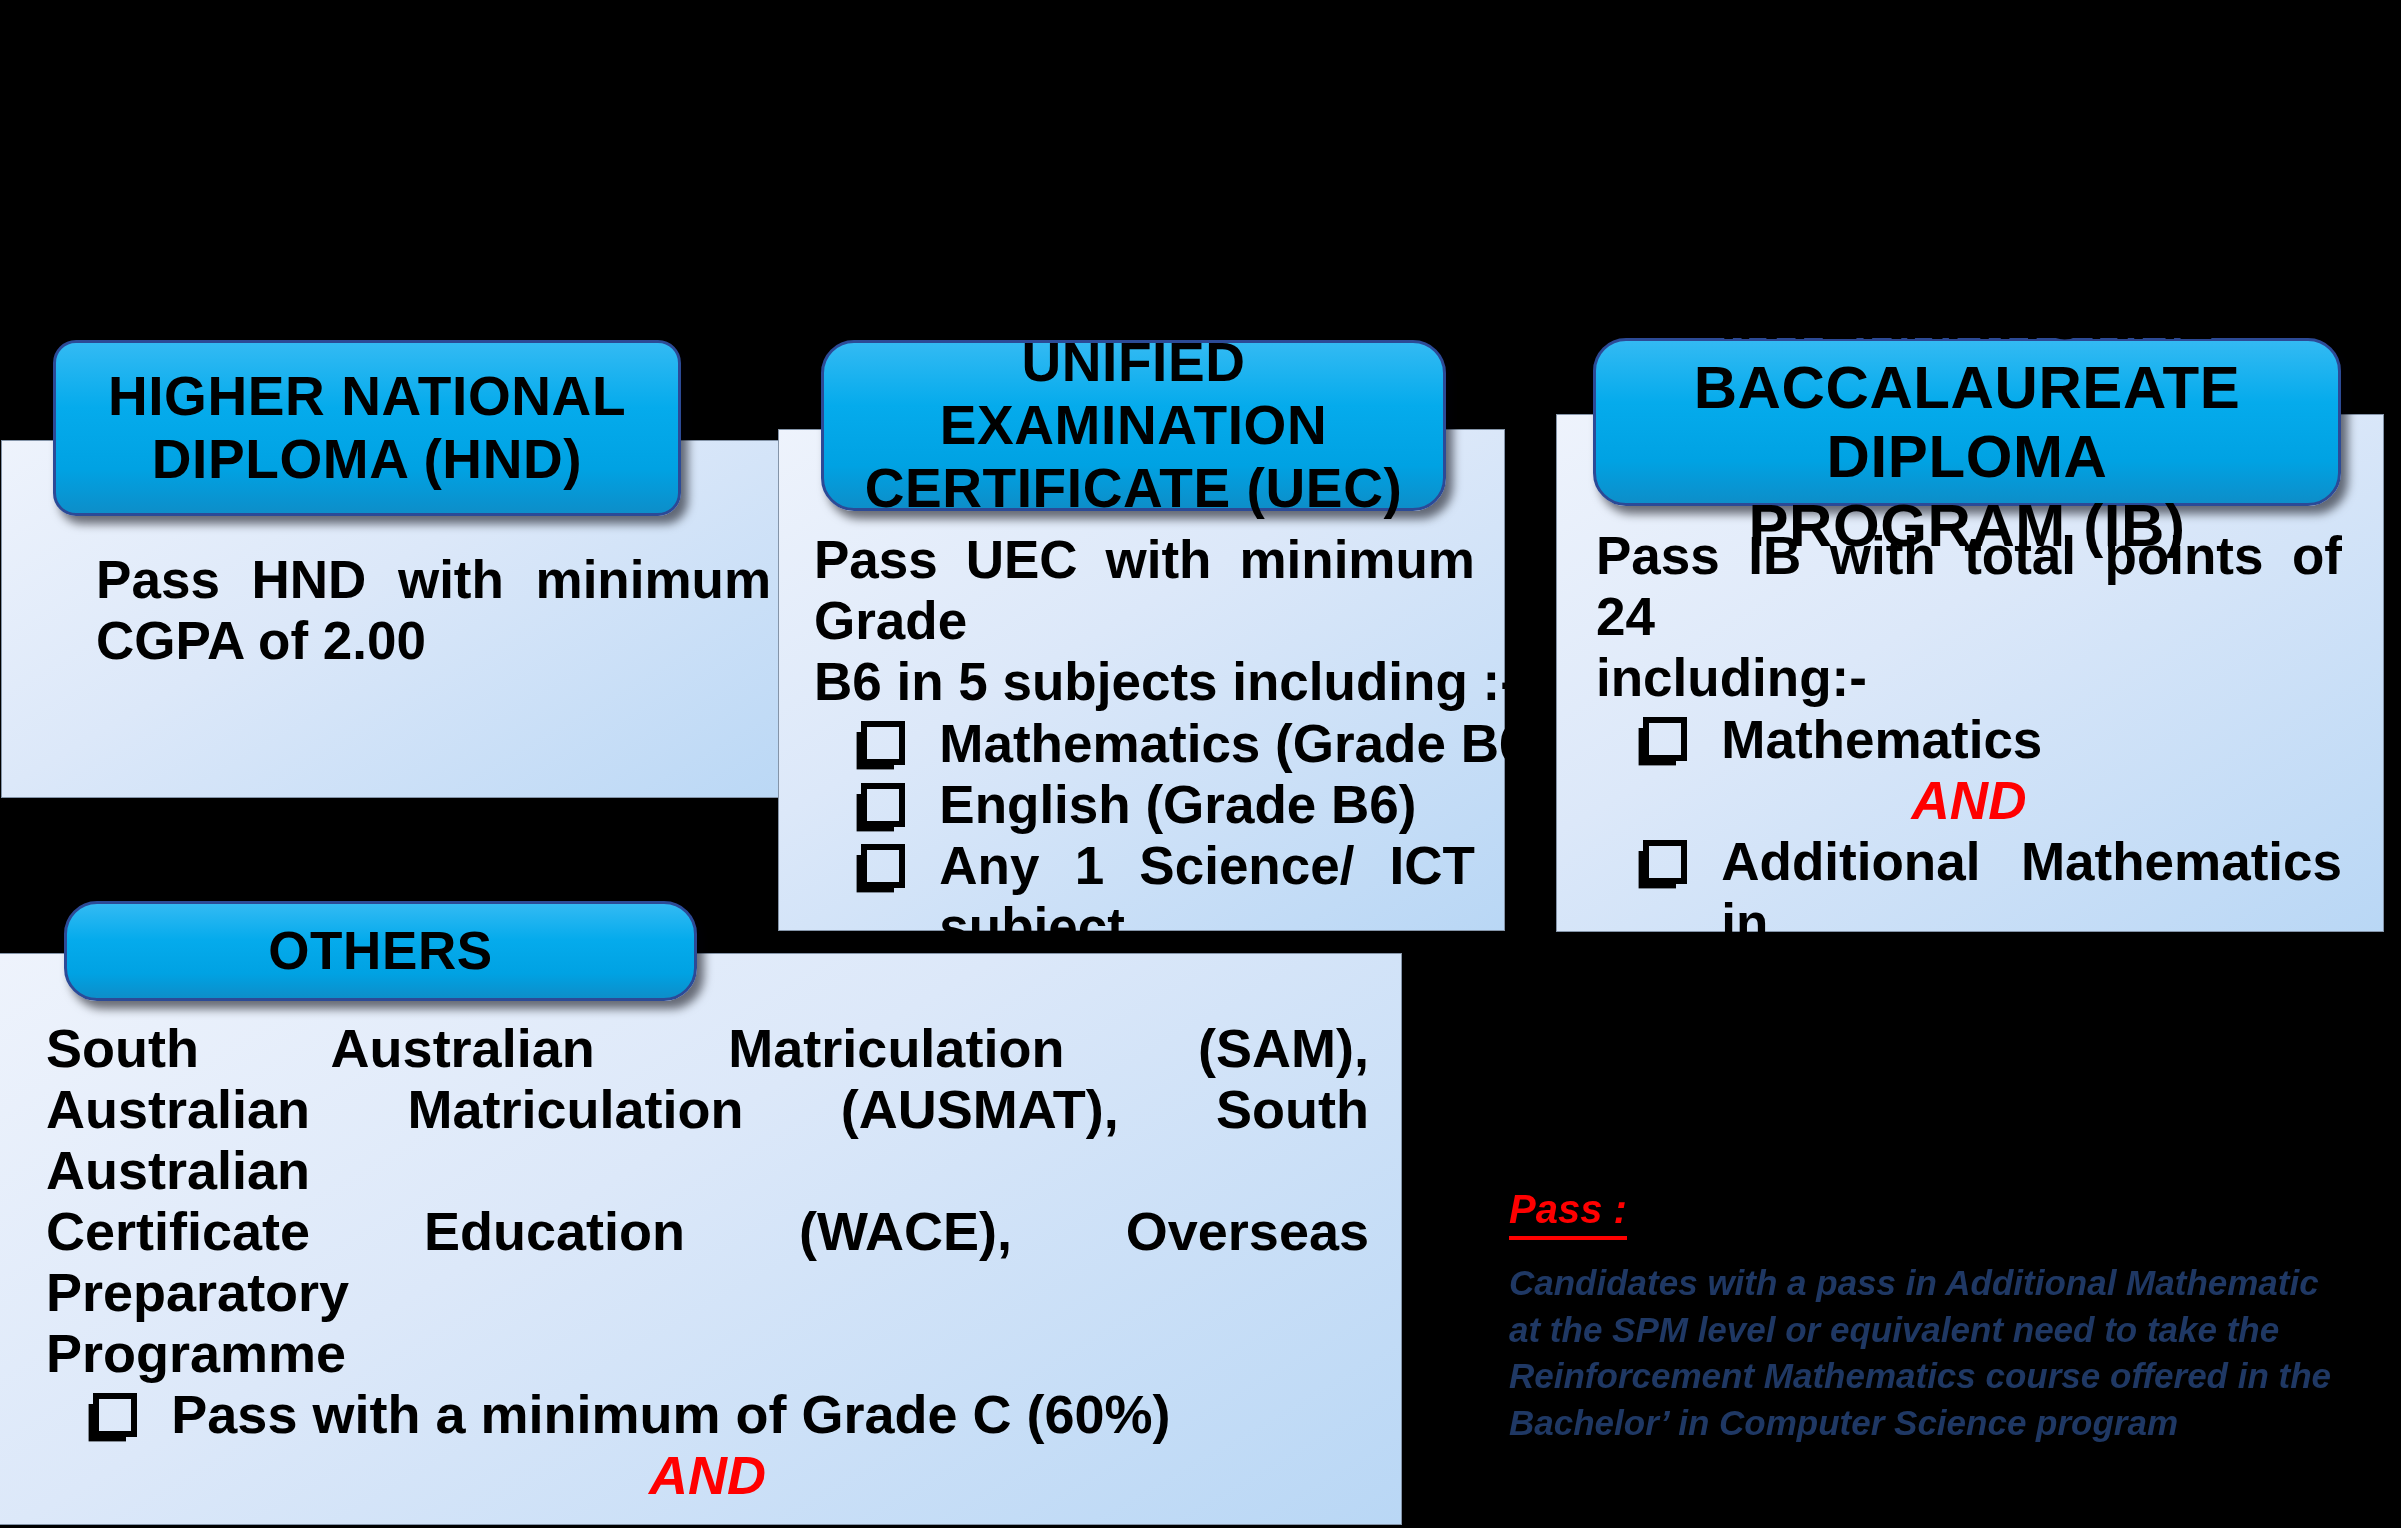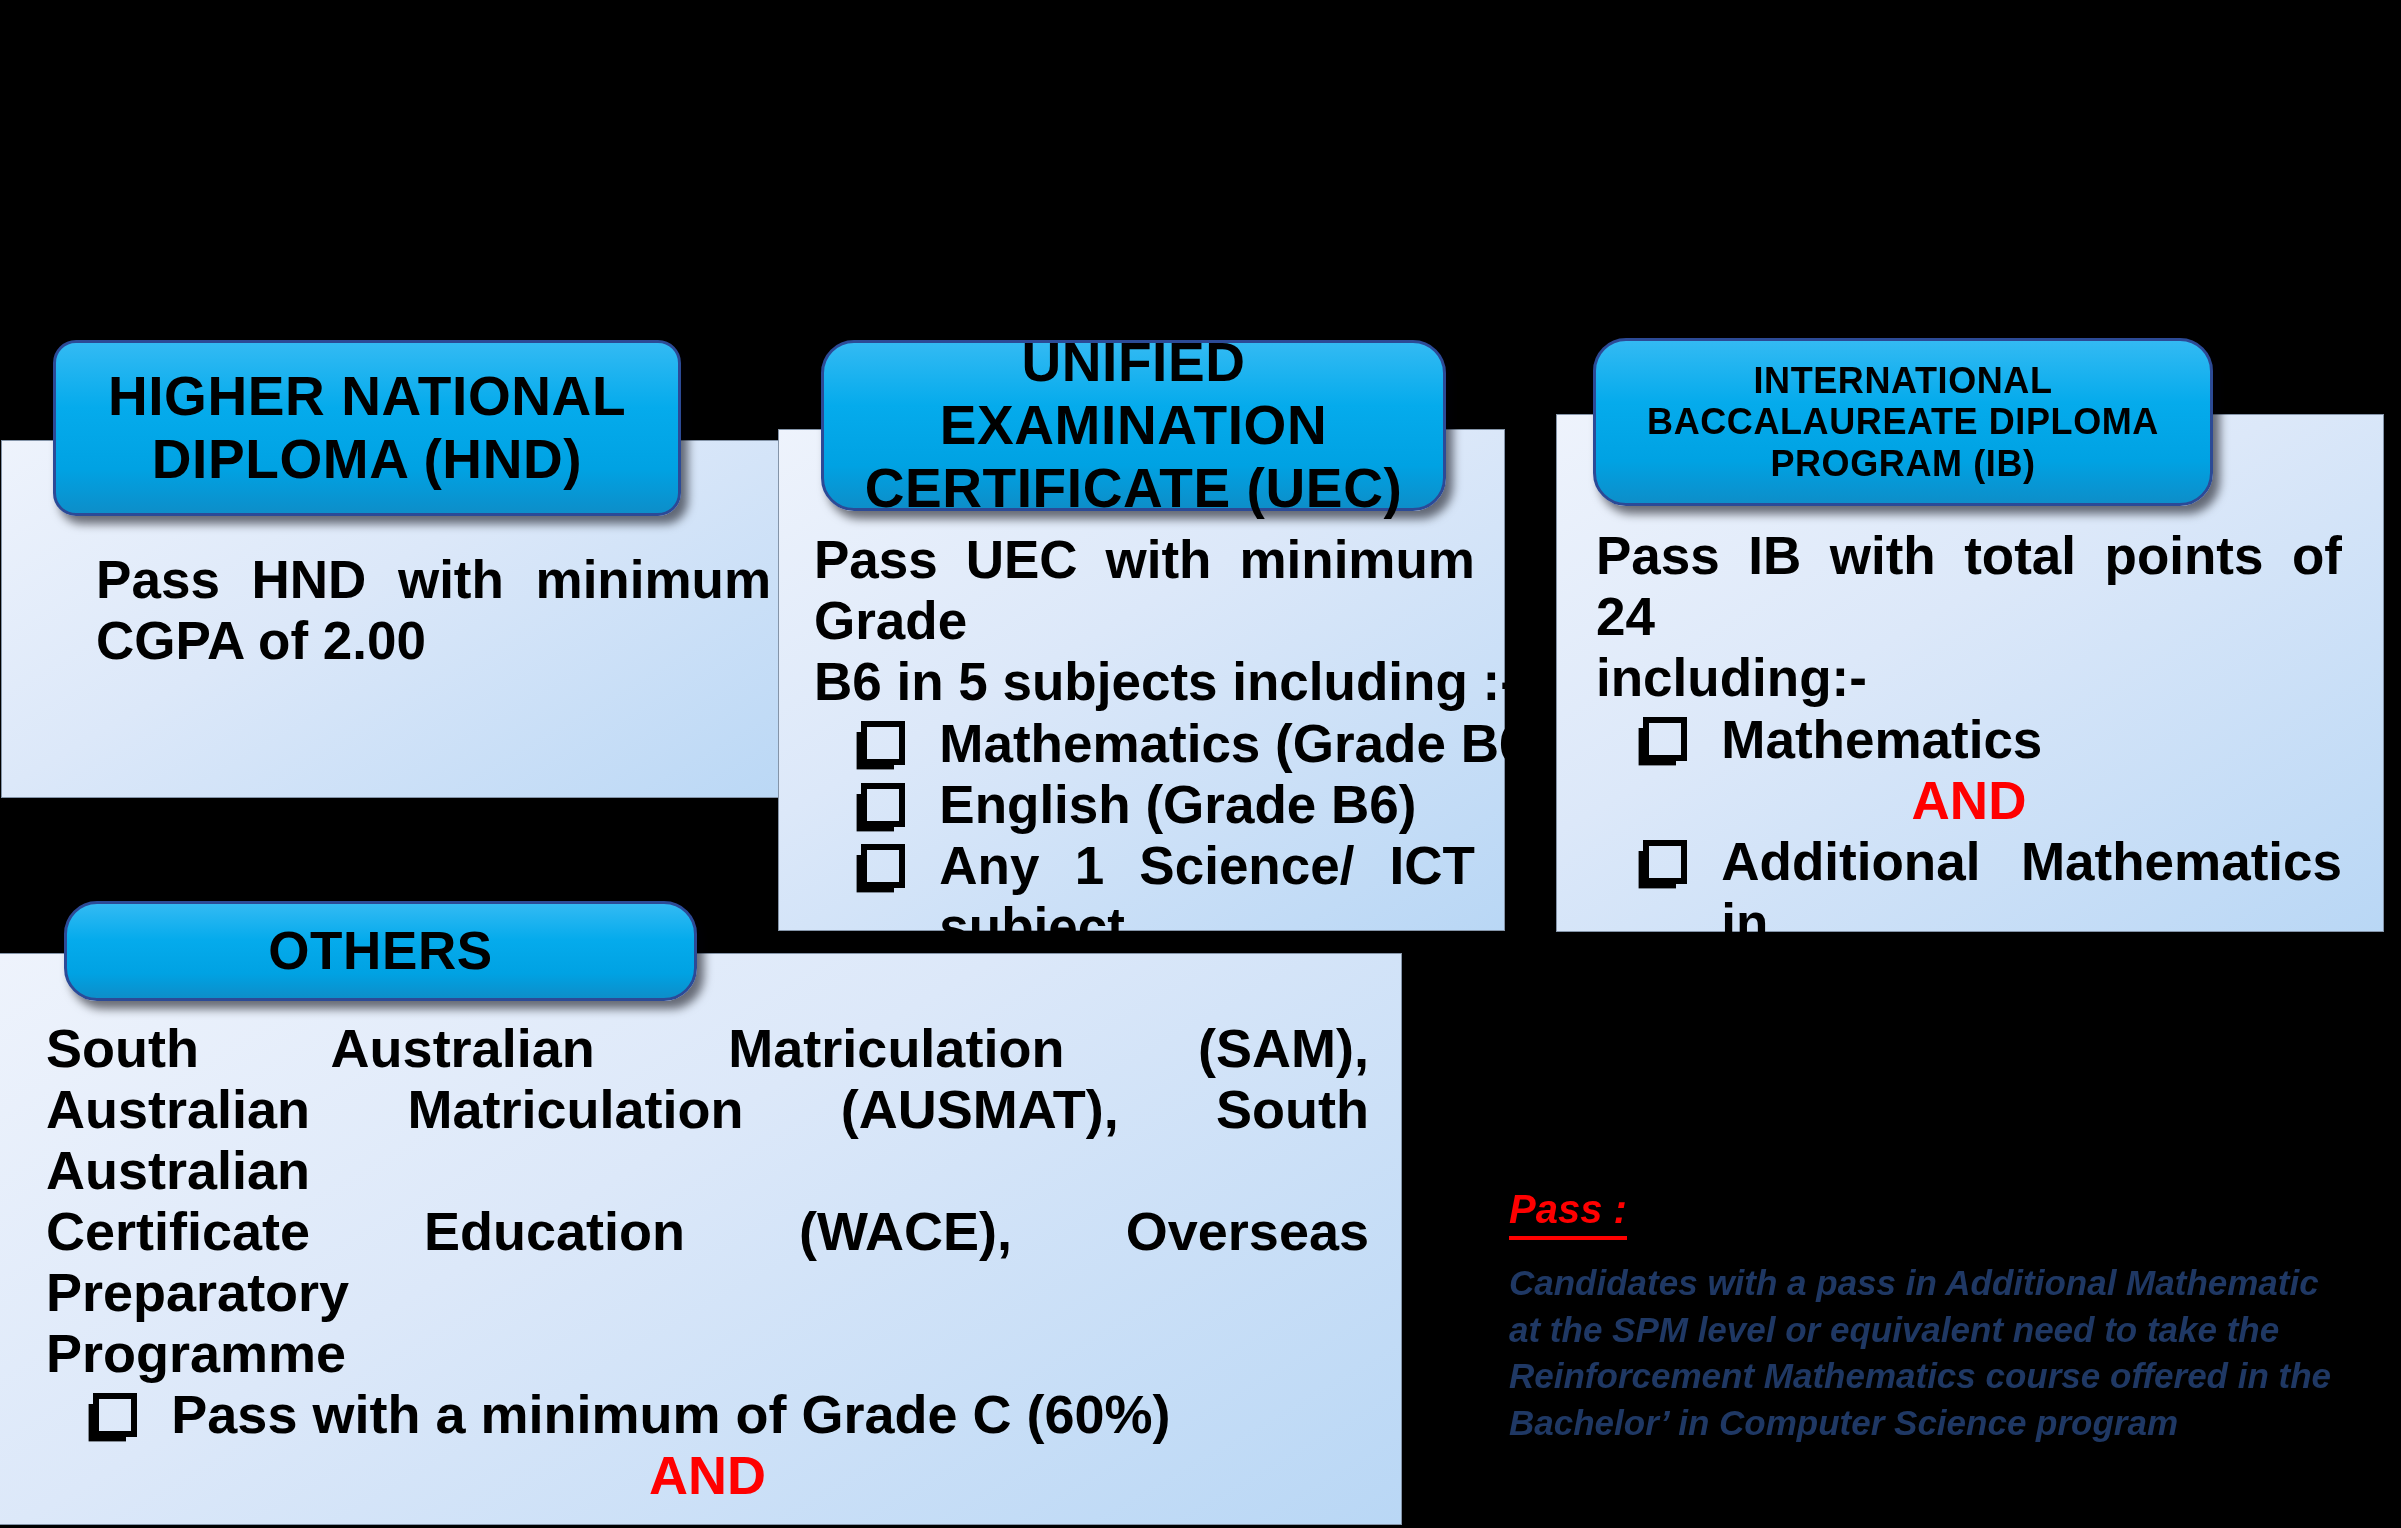--- a/index.html
+++ b/index.html
@@ -33,34 +33,34 @@
     background:linear-gradient(180deg,#33BAF3 0%,#05ABEC 38%,#00A2E3 74%,#0D8EC9 100%);
     border:3.3px solid #2C4A96;
     border-radius:33px;
     box-shadow:6.6px 7.7px 10px rgba(0,0,10,0.55);
     box-sizing:border-box;
     line-height:1.15;
     letter-spacing:0.6px;
   }
   #title-hnd   {left:53px;   top:340px;  width:628px; height:176px; font-size:55px;border-radius:23px;}
   #title-uec   {left:821px; top:340px;  width:625px; height:171px; font-size:55px;}
-  #title-ib    {left:1593px; top:338px;  width:620px; height:168px; font-size:36px;}
+  #title-ib    {left:1593px; top:338px;  width:748px; height:168px; font-size:60px;}
   #title-others{left:64px;  top:901px; width:633px; height:100px; font-size:53px;}
 
   
   .panel-content{box-sizing:border-box;width:100%;height:100%;}
   .hnd-content   {padding:108px 47px 0 54px;  font-size:53px; line-height:1.16;}
   .uec-content   {padding:99px 29px 0 35px;  font-size:53px; line-height:1.155;}
   .ib-content    {padding:110px 41px 0 39px;  font-size:53px; line-height:1.155;}
   .others-content{padding:64px 32px 0 46px;  font-size:54px; line-height:1.13;}
 
   .line{white-space:nowrap;}
   
   .jl{text-align:justify;text-align-last:justify;white-space:normal;}
-  .and{text-align:center;color:#FF0000;}
+  .and{text-align:center;color:#FF0000;font-style:italic;}
 
   
   .bullet{display:flex;align-items:flex-start;padding-left:44px;}
   .cb{
     flex:0 0 auto;
     width:32px;height:32px;
     border:6px solid #000;
     margin:8.8px 34px 0 3.3px;
     box-shadow:-7.7px 7.7px 0 -3.3px #000;
     background:transparent;

